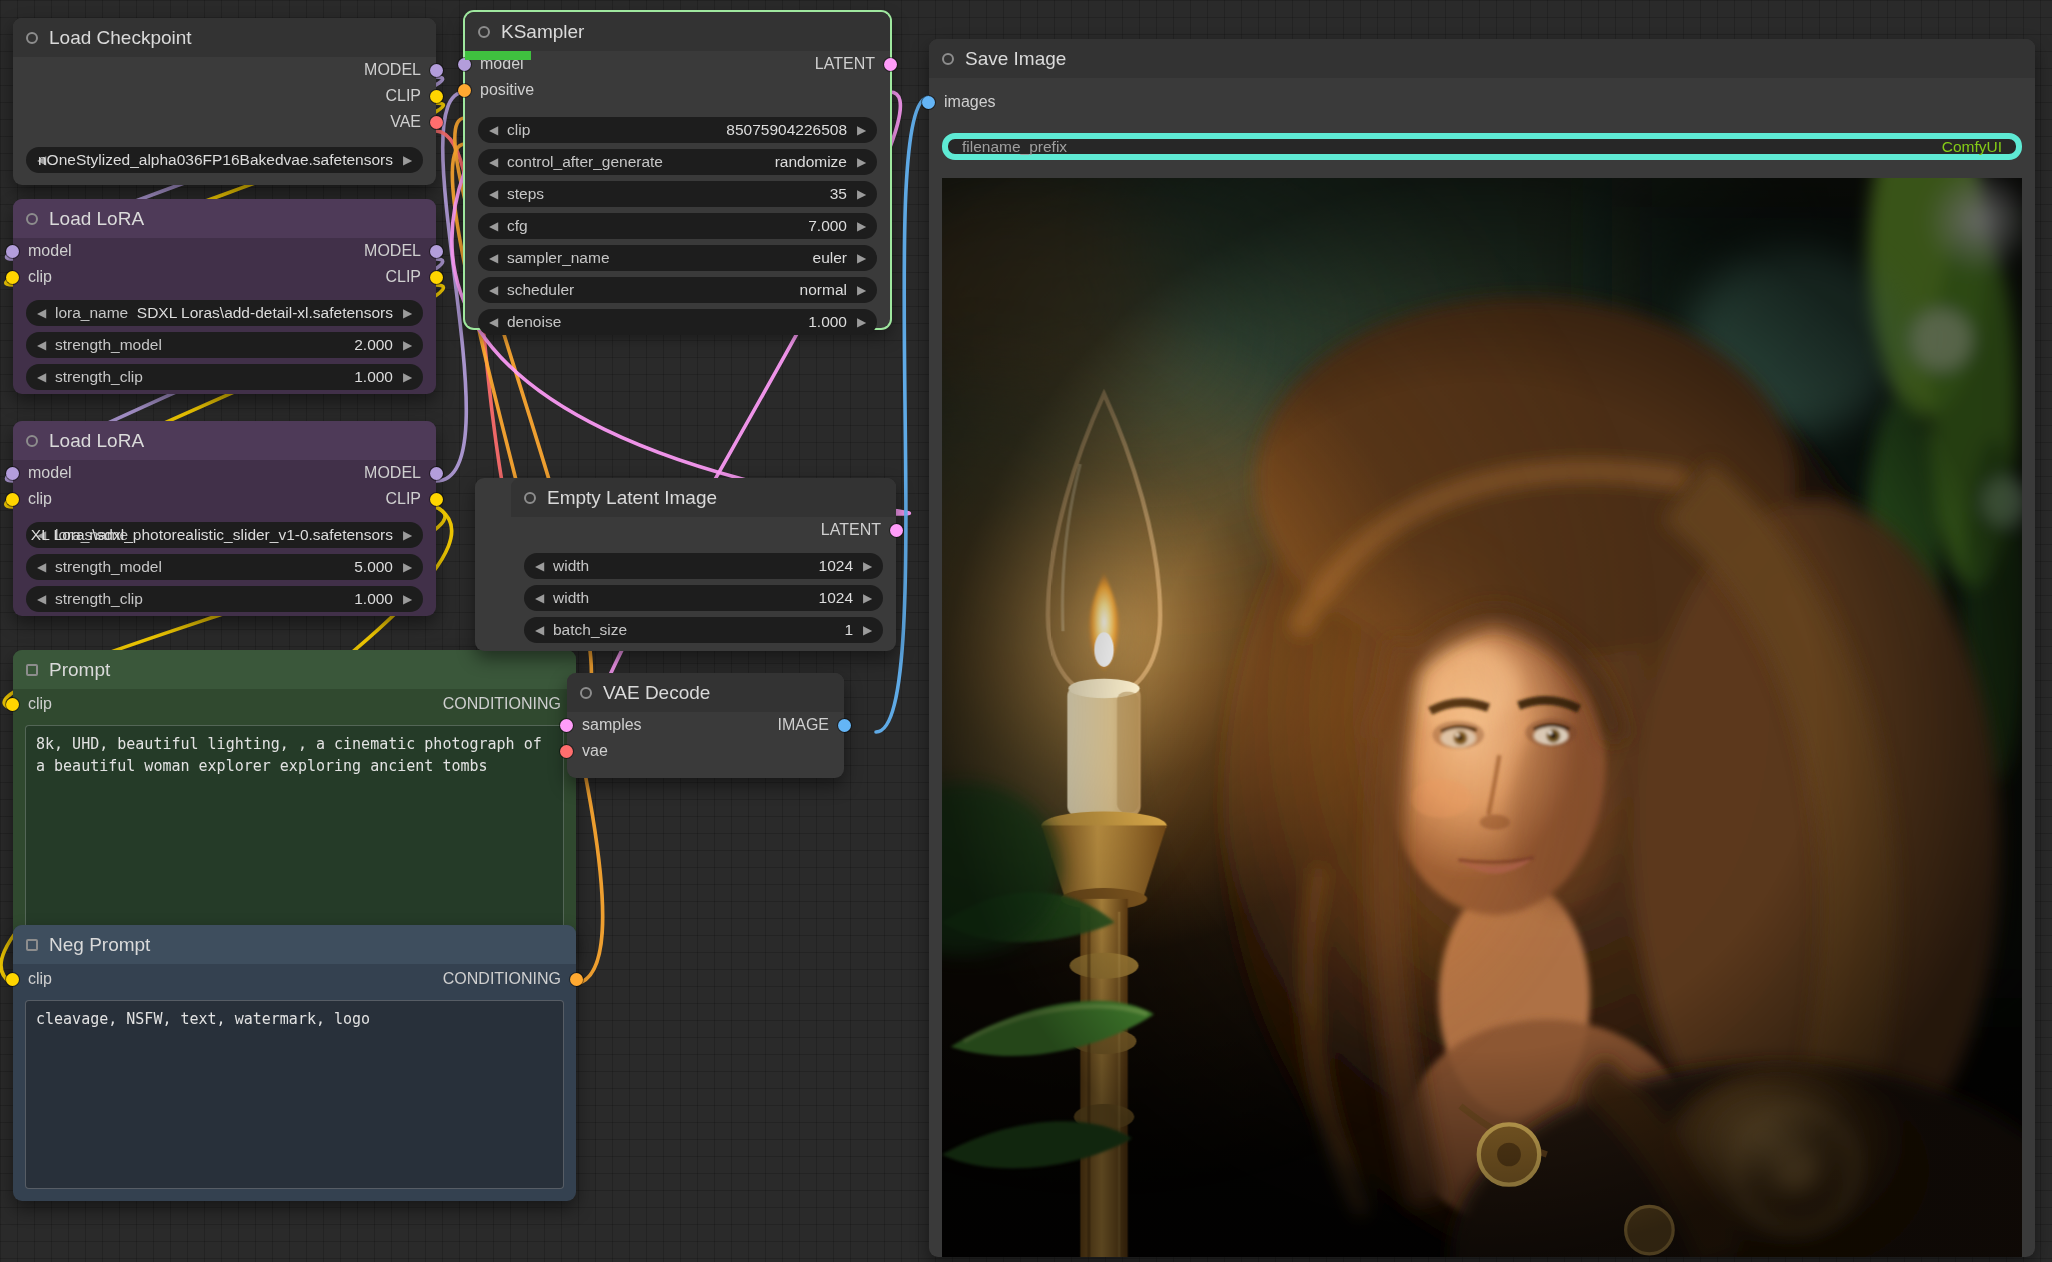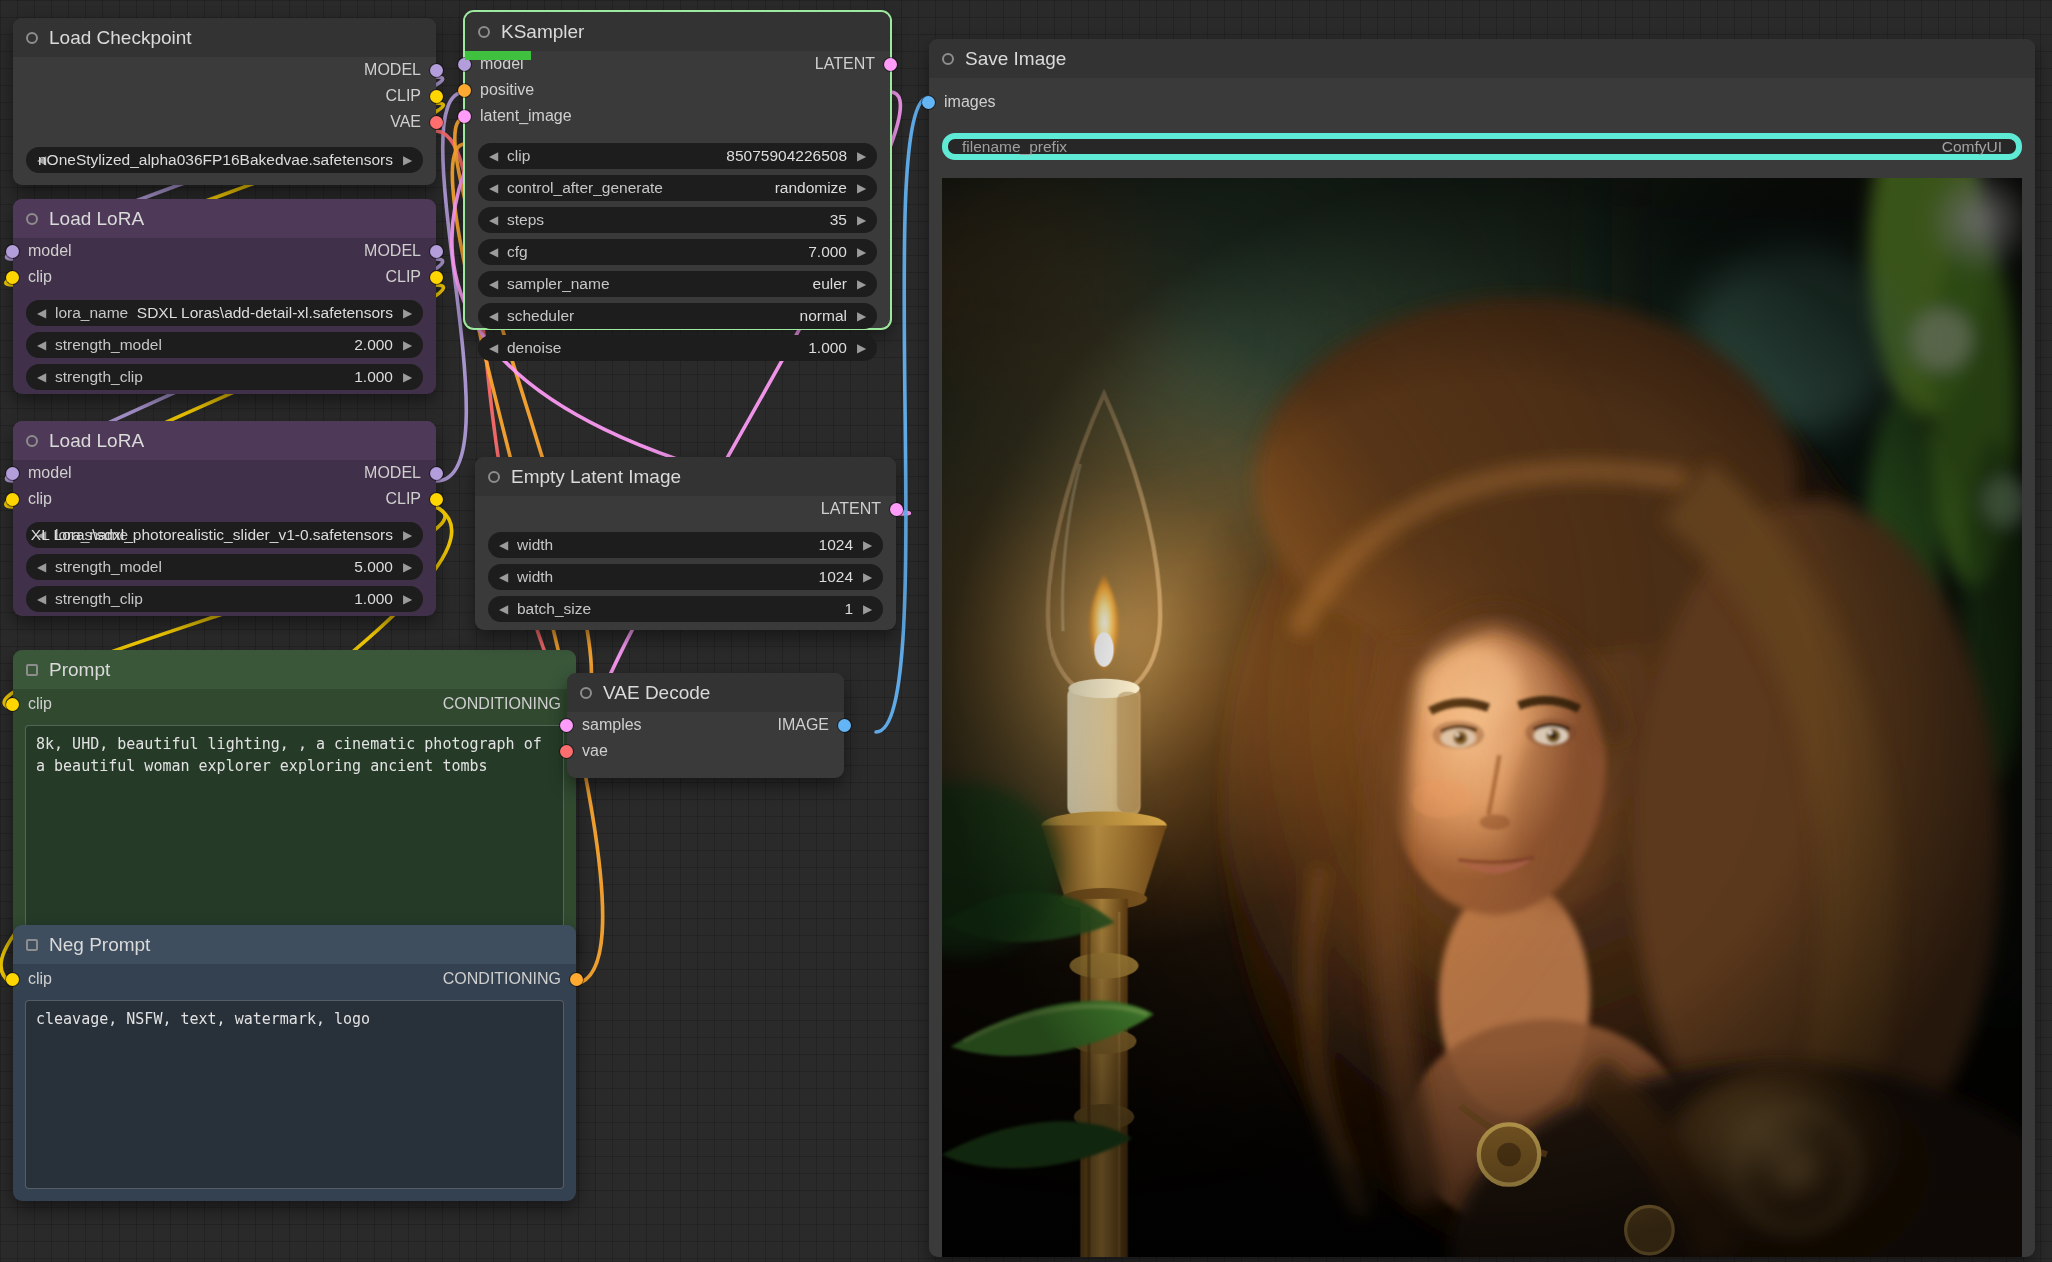--- a/index.html
+++ b/index.html
@@ -27,21 +27,21 @@
   .dot { width: 13px; height: 13px; border-radius: 50%; flex: 0 0 auto; box-shadow: 0 0 0 1px rgba(0,0,0,.45); background:#888; }
   .widget { flex: 0 0 26px; height: 26px; margin: 6px 13px 0; border-radius: 13px; background: #1d1d1d;
             display: flex; align-items: center; padding: 0 8px; position: relative; overflow: hidden;
             font-size: 15.5px; color: #c6c6c6; }
   .arr { font-size: 12px; color: #9b9b9b; width: 15px; text-align: center; flex: 0 0 auto; }
   .wlabel { margin-left: 6px; white-space: nowrap; }
   .wvalue { position: absolute; right: 30px; white-space: nowrap; color: #dcdcdc; }
   .textwidget { flex: 0 0 27px; height: 27px; margin: 7px 13px 0; border-radius: 13px; background: #272727;
             border: 6px solid #5eead4; display: flex; align-items: center; padding: 0 14px; font-size: 15.5px; }
   .textwidget .tlabel { color: #9f9f9f; }
-  .textwidget .tvalue { margin-left: auto; color: #a3a3a3; }
+  .textwidget .tvalue { margin-left: auto; color: #84cc16; }
   .prompt-box { display: block; flex: 1 1 auto; margin: 6px 12px 12px; background: var(--ta,#222);
             border: 1px solid rgba(255,255,255,.22); border-radius: 4px; color: #e2e2e2;
             font-family: "DejaVu Sans Mono", monospace; font-size: 15px; line-height: 1.45;
             padding: 8px 10px; resize: none; overflow: hidden; }
   .progress { position: absolute; left: 0; top: 39px; width: 66px; height: 9px; background: #3fc13f; }
   .selected { box-shadow: 0 0 0 2px #9fe89f, 0 8px 18px rgba(0,0,0,.45); }
   .preview { margin: 9px 13px 0; height: 1079px; background: #000; position: relative; overflow: hidden; }
   .preview svg { display: block; width: 100%; height: 100%; }
 </style>
 </head>
@@ -237,26 +237,20 @@
       <span>LATENT</span>
       <span class="dot" style="background-color: rgb(255, 156, 249);"></span>
       </div>
   </div>
   <div class="row">
       <div class="slot in">
     <span class="dot" style="background-color: rgb(255, 169, 49);"></span>
     <span>positive</span>
       </div>
     </div>
-  <div class="row">
-      <div class="slot in">
-    <span class="dot" style="background-color: rgb(255, 156, 249);"></span>
-    <span>latent_image</span>
-      </div>
-    </div>
 
   <div class="widget" style="margin-top:14px;">
     <span class="arr">◀</span>
     <span class="wlabel">clip</span>
     <span class="wvalue">85075904226508</span>
     <span class="arr" style="margin-left:auto;">▶</span>
   </div>
   <div class="widget">
     <span class="arr">◀</span>
     <span class="wlabel">control_after_generate</span>
@@ -288,21 +282,21 @@
     <span class="arr" style="margin-left:auto;">▶</span>
   </div>
   <div class="widget">
     <span class="arr">◀</span>
     <span class="wlabel">denoise</span>
     <span class="wvalue">1.000</span>
     <span class="arr" style="margin-left:auto;">▶</span>
   </div>
 </div>
 
-<div class="node" style="left:475px; top:457px; width:421px; height:173px; --body:#3a3a3a; --title:#333333;">
+<div class="node" style="left:475px; top:478px; width:421px; height:173px;padding-left:36px; --body:#3a3a3a; --title:#333333;">
   <div class="titlebar">
     <span class="tdot"></span>
     <span>Empty Latent Image</span>
   </div>
   <div class="row">
       <div class="slot out">
     <span>LATENT</span>
     <span class="dot" style="background-color: rgb(255, 156, 249);"></span>
       </div>
     </div>

